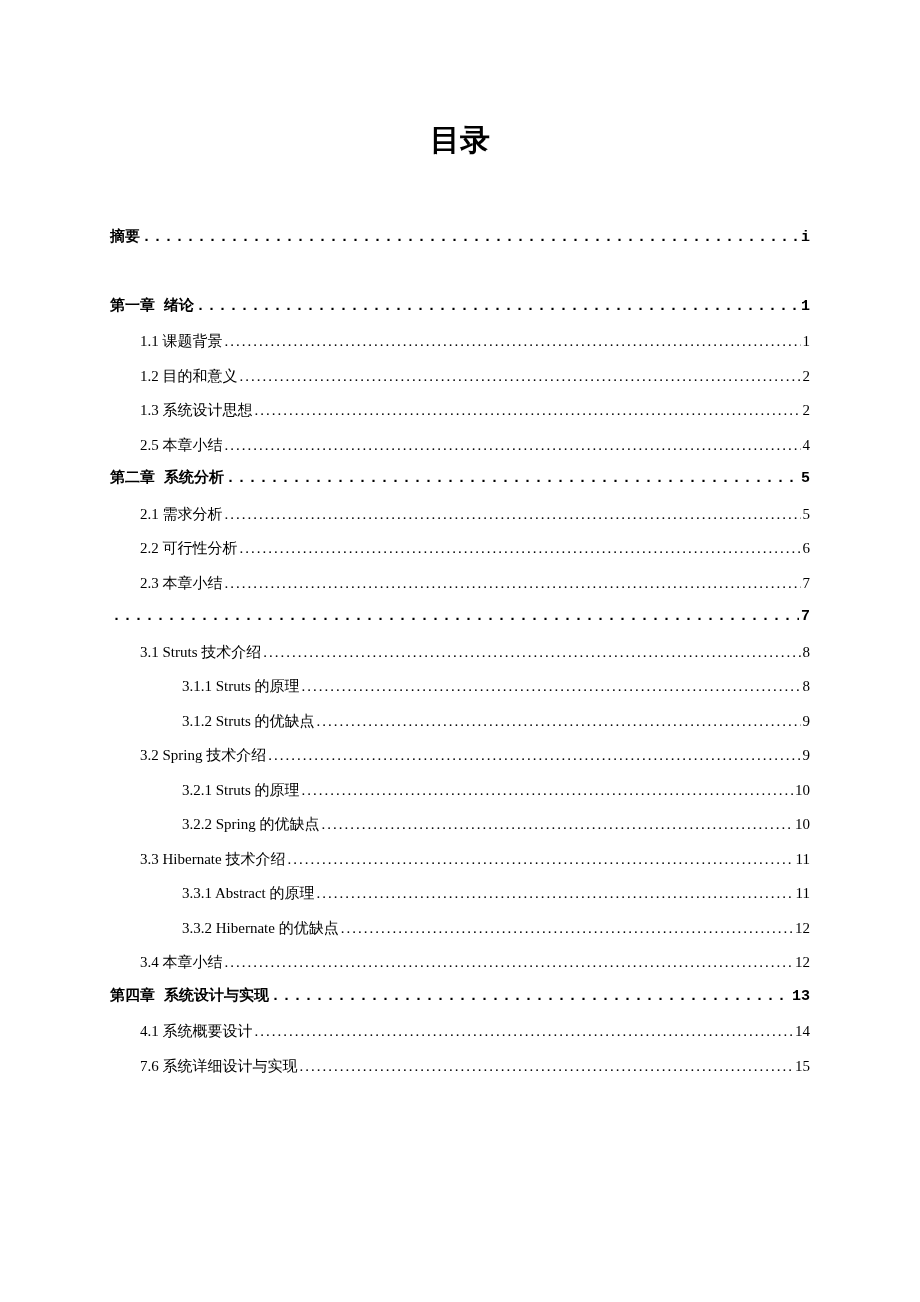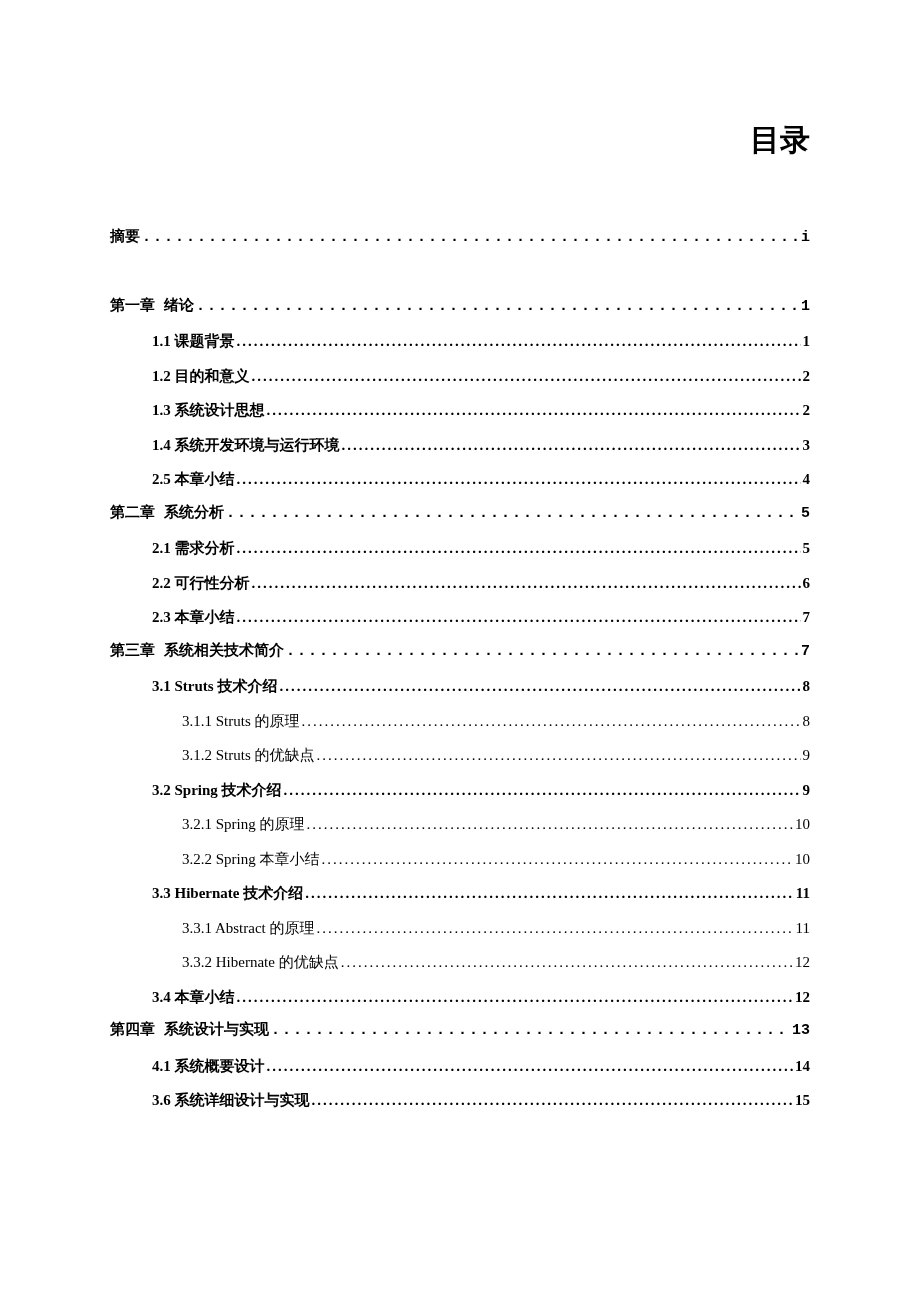--- a/index.html
+++ b/index.html
@@ -9,21 +9,21 @@
     }
     body {
       width: 920px;
       height: 1302px;
       background: #ffffff;
       font-family: "SimSun", "宋体", serif;
       padding: 120px 110px 80px 110px;
       color: #000000;
     }
     .title {
-      text-align: right;
+      text-align: center;
       font-size: 30px;
       font-weight: bold;
       font-family: Liberation Mono, monospace;
       margin-bottom: 60px;
     }
     .toc-entry {
       display: flex;
       align-items: flex-start;
       font-size: 15px;
       line-height: 2.3;
@@ -48,22 +48,22 @@
     }
     .level-0 {
       margin-left: 0;
       font-weight: bold;
       font-family: "SimHei", "黑体", "Courier New", sans-serif;
     }
     .level-0 .toc-label {
       font-family: "SimHei", "黑体", "Courier New", monospace, sans-serif;
     }
     .level-1 {
-      margin-left: 42px;
-      font-weight: bold;
+      margin-left: 30px;
+      font-weight: normal;
     }
     .level-2 {
       margin-left: 72px;
       font-weight: normal;
     }
     .spacer {
       height: 34px;
     }
   </style>
 </head>
@@ -92,25 +92,20 @@
       <span class="toc-label">1.2  目的和意义</span>
       <span class="toc-dots"></span>
       <span class="toc-page">2</span>
     </div>
     <div class="toc-entry level-1">
       <span class="toc-label">1.3  系统设计思想</span>
       <span class="toc-dots"></span>
       <span class="toc-page">2</span>
     </div>
     <div class="toc-entry level-1">
-      <span class="toc-label">1.4  系统开发环境与运行环境</span>
-      <span class="toc-dots"></span>
-      <span class="toc-page">3</span>
-    </div>
-    <div class="toc-entry level-1">
       <span class="toc-label">2.5  本章小结</span>
       <span class="toc-dots"></span>
       <span class="toc-page">4</span>
     </div>
     <div class="toc-entry level-0">
       <span class="toc-label">第二章  系统分析</span>
       <span class="toc-dots"></span>
       <span class="toc-page">5</span>
     </div>
     <div class="toc-entry level-1">
@@ -122,21 +117,20 @@
       <span class="toc-label">2.2  可行性分析</span>
       <span class="toc-dots"></span>
       <span class="toc-page">6</span>
     </div>
     <div class="toc-entry level-1">
       <span class="toc-label">2.3  本章小结</span>
       <span class="toc-dots"></span>
       <span class="toc-page">7</span>
     </div>
     <div class="toc-entry level-0">
-      <span class="toc-label">第三章  系统相关技术简介</span>
       <span class="toc-dots"></span>
       <span class="toc-page">7</span>
     </div>
     <div class="toc-entry level-1">
       <span class="toc-label">3.1 Struts 技术介绍</span>
       <span class="toc-dots"></span>
       <span class="toc-page">8</span>
     </div>
     <div class="toc-entry level-2">
       <span class="toc-label">3.1.1 Struts 的原理</span>
@@ -147,26 +141,26 @@
       <span class="toc-label">3.1.2 Struts 的优缺点</span>
       <span class="toc-dots"></span>
       <span class="toc-page">9</span>
     </div>
     <div class="toc-entry level-1">
       <span class="toc-label">3.2 Spring 技术介绍</span>
       <span class="toc-dots"></span>
       <span class="toc-page">9</span>
     </div>
     <div class="toc-entry level-2">
-      <span class="toc-label">3.2.1 Spring 的原理</span>
+      <span class="toc-label">3.2.1 Struts 的原理</span>
       <span class="toc-dots"></span>
       <span class="toc-page">10</span>
     </div>
     <div class="toc-entry level-2">
-      <span class="toc-label">3.2.2 Spring 本章小结</span>
+      <span class="toc-label">3.2.2 Spring 的优缺点</span>
       <span class="toc-dots"></span>
       <span class="toc-page">10</span>
     </div>
     <div class="toc-entry level-1">
       <span class="toc-label">3.3 Hibernate 技术介绍</span>
       <span class="toc-dots"></span>
       <span class="toc-page">11</span>
     </div>
     <div class="toc-entry level-2">
       <span class="toc-label">3.3.1 Abstract 的原理</span>
@@ -187,17 +181,17 @@
       <span class="toc-label">第四章  系统设计与实现</span>
       <span class="toc-dots"></span>
       <span class="toc-page">13</span>
     </div>
     <div class="toc-entry level-1">
       <span class="toc-label">4.1  系统概要设计</span>
       <span class="toc-dots"></span>
       <span class="toc-page">14</span>
     </div>
     <div class="toc-entry level-1">
-      <span class="toc-label">3.6  系统详细设计与实现</span>
+      <span class="toc-label">7.6  系统详细设计与实现</span>
       <span class="toc-dots"></span>
       <span class="toc-page">15</span>
     </div>
   </div>
 
 </body></html>

